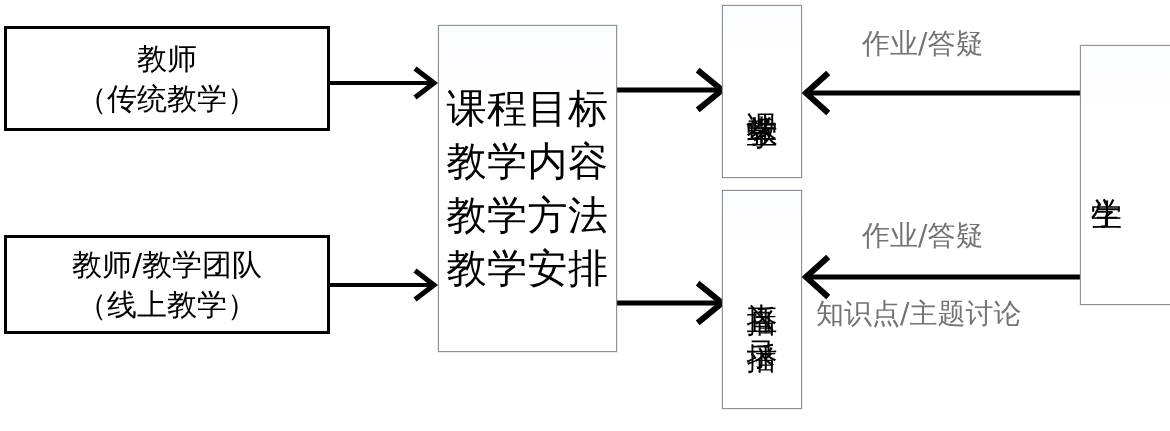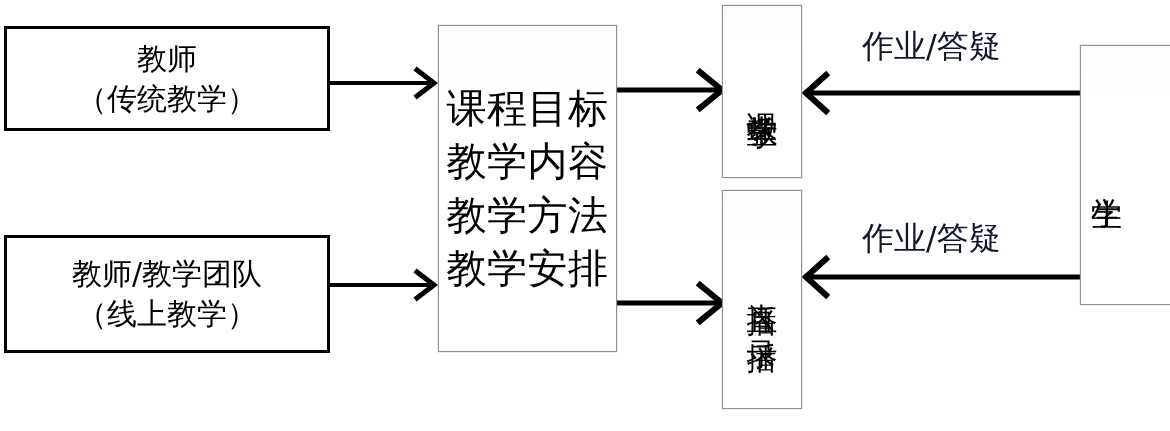--- a/index.html
+++ b/index.html
@@ -45,21 +45,21 @@
     font-weight: 400;
   }
 
   
   #box-teacher-traditional {
     left: 4px;  top: 26px;  width: 326px; height: 105px;
   }
   #box-teacher-traditional .box-label { font-size: 30px; }
 
   #box-teacher-online {
-    left: 4px;  top: 235px; width: 326px; height: 118px;
+    left: 4px;  top: 235px; width: 326px; height: 99px;
   }
   #box-teacher-online .box-label { font-size: 30px; }
 
   
   #box-curriculum {
     left: 438px; top: 25px; width: 179px; height: 327px;
   }
   #box-curriculum .box-label {
     font-size: 40px;
     line-height: 1.33;
@@ -93,24 +93,24 @@
   #connectors {
     position: absolute;
     left: 0; top: 0;
     width: 1170px; height: 431px;
     pointer-events: none;
   }
 
   
   .edge-label {
     position: absolute;
-    font-size: 32px;
+    font-size: 28px;
     line-height: 1;
     white-space: nowrap;
-    color: #0f172a;
+    color: #737373;
   }
   #label-homework-top   { left: 862px; top: 30px; }
   #label-homework-bottom{ left: 862px; top: 222px; }
   #label-discussion     { left: 816px; top: 300px; }
 </style>
 </head>
 <body>
 
 <div id="canvas">
 
@@ -173,14 +173,15 @@
   </div>
 
   <div class="box box-gray vbox" id="box-students">
     <div class="box-label">学生</div>
   </div>
 
   <div class="edge-label" id="label-homework-top">作业/答疑</div>
 
   <div class="edge-label" id="label-homework-bottom">作业/答疑</div>
 
+  <div class="edge-label" id="label-discussion">知识点/主题讨论</div>
 
 </div>
 
 </body></html>

